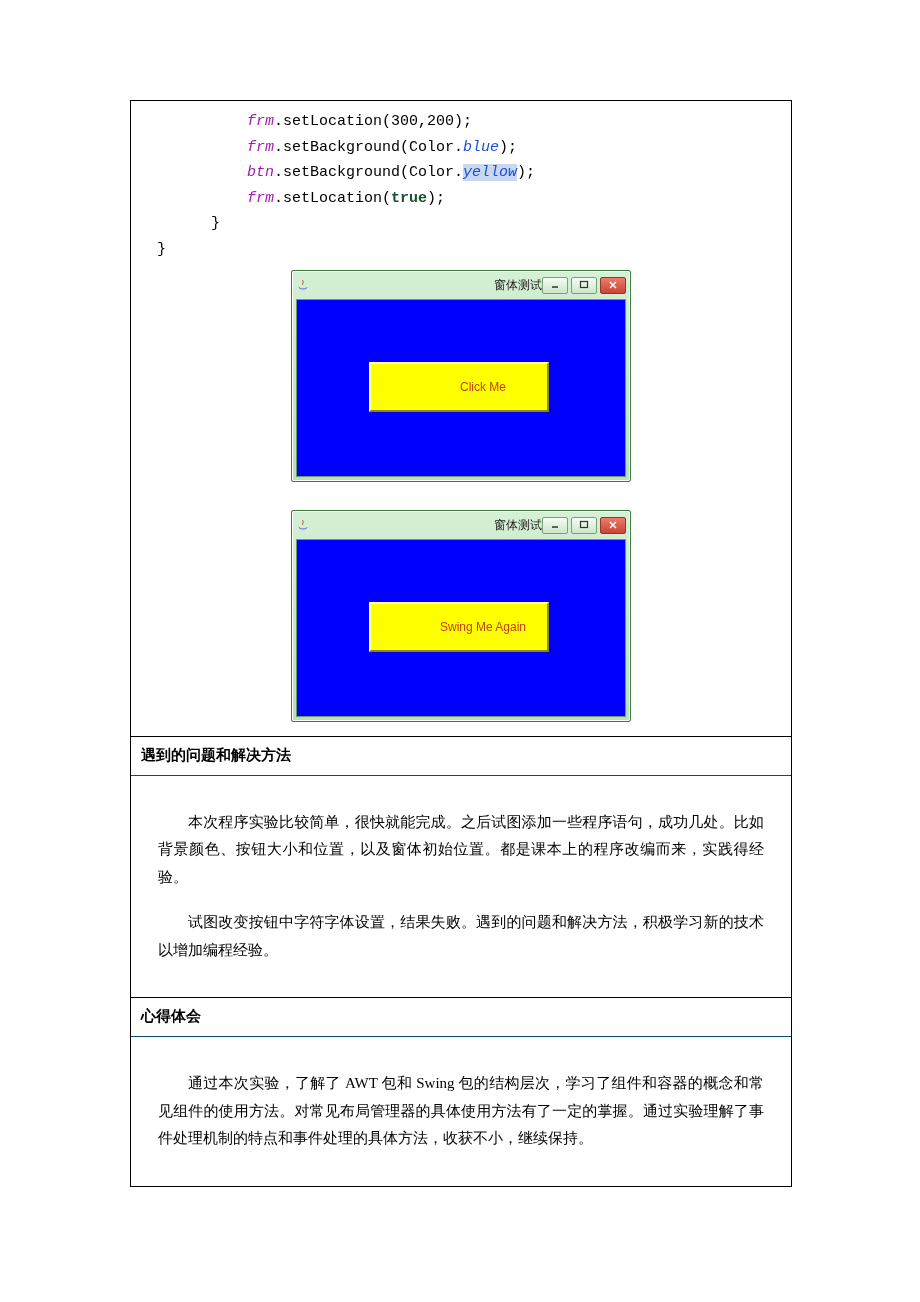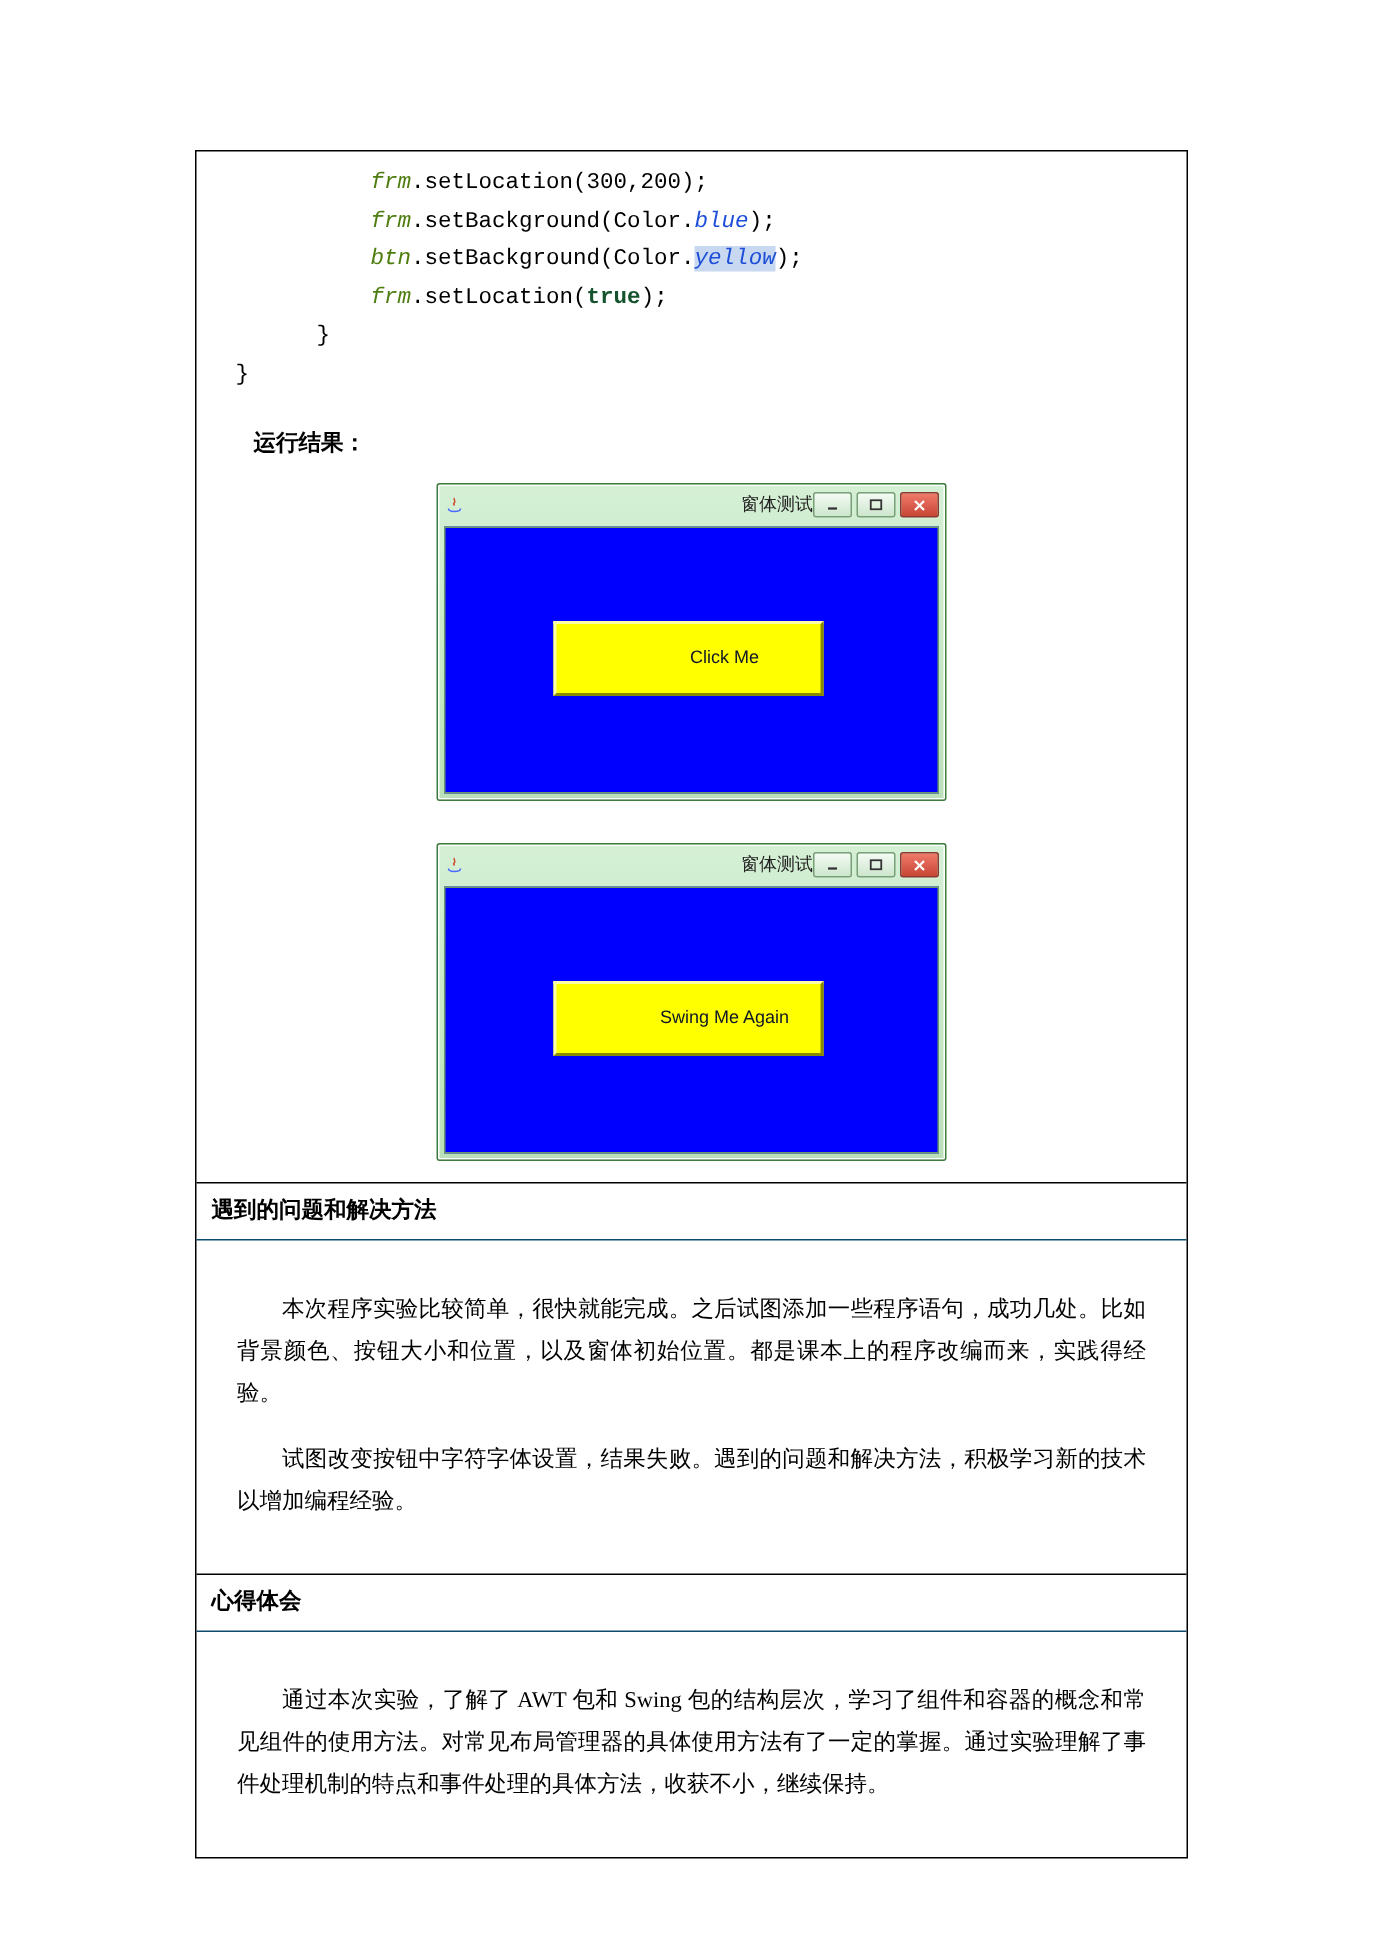--- a/index.html
+++ b/index.html
@@ -25,21 +25,21 @@
   
   .code-cell {
     border-bottom: 1px solid #000;
     padding: 8px 8px 4px 8px;
     font-family: "Courier New", monospace;
     font-size: 15px;
     line-height: 1.7;
     color: #000;
     white-space: pre;
   }
-  .tok-var   { color: #4d7c0f; font-style: italic; } 
+  .tok-var   { color: #a21caf; font-style: italic; } 
   .tok-field { color: #1d4ed8; font-style: italic; } 
   .tok-kw    { color: #14532d; font-weight: bold; }  
   .hl        { background: #c8d8f0; }               
   
   .run-label {
     font-weight: bold;
     font-family: "SimSun", "Songti SC", serif;
     font-size: 15px;
     padding: 18px 0 8px 38px;
   }
@@ -96,21 +96,21 @@
     background: #0000ff;
     border: 1px solid #6a9a6a;
     height: 176px;
     position: relative;
   }
   .yellow-btn {
     position: absolute;
     left: 72px; top: 62px;
     width: 180px; height: 50px;
     background: #ffff00;
-    color: #0f172a;
+    color: #c2410c;
     border-top: 2px solid #ffffa8;
     border-left: 2px solid #ffffa8;
     border-right: 2px solid #8a8a00;
     border-bottom: 2px solid #8a8a00;
     font-family: Dialog, Tahoma, sans-serif;
     font-size: 12px;
     display: flex; align-items: center; justify-content: center;
     box-sizing: border-box;
     padding-left: 48px;
   }
@@ -137,21 +137,20 @@
   <div class="outer-box">
 
     <div>
       <div class="code-cell" style="border-bottom:none;"><span><span>            </span><span class="tok-var">frm</span><span>.setLocation(300,200);</span></span>
 <span><span>            </span><span class="tok-var">frm</span><span>.setBackground(Color.</span><span class="tok-field">blue</span><span>);</span></span>
 <span><span>            </span><span class="tok-var">btn</span><span>.setBackground(Color.</span><span class="tok-field hl">yellow</span><span>);</span></span>
 <span><span>            </span><span class="tok-var">frm</span><span>.setLocation(</span><span class="tok-kw">true</span><span>);</span></span>
 <span>        }</span>
 <span>  }</span></div>
 
-      <div class="run-label">运行结果：</div>
 
       <div class="shot-wrap">
 
         <div class="jwin">
           <div class="jwin-title">
             <span class="java-icon">
               <svg viewBox="0 0 14 14">
                   <path d="M3 9c0 1 1 2 4 2s4-1 4-2" stroke="#4a6aff" stroke-width="1" fill="none"></path>
                   <path d="M7 2c-1 1 1 2 0 3-1 1 0 2 0 2" stroke="#d04a2a" stroke-width="1" fill="none"></path>
                 </svg>

